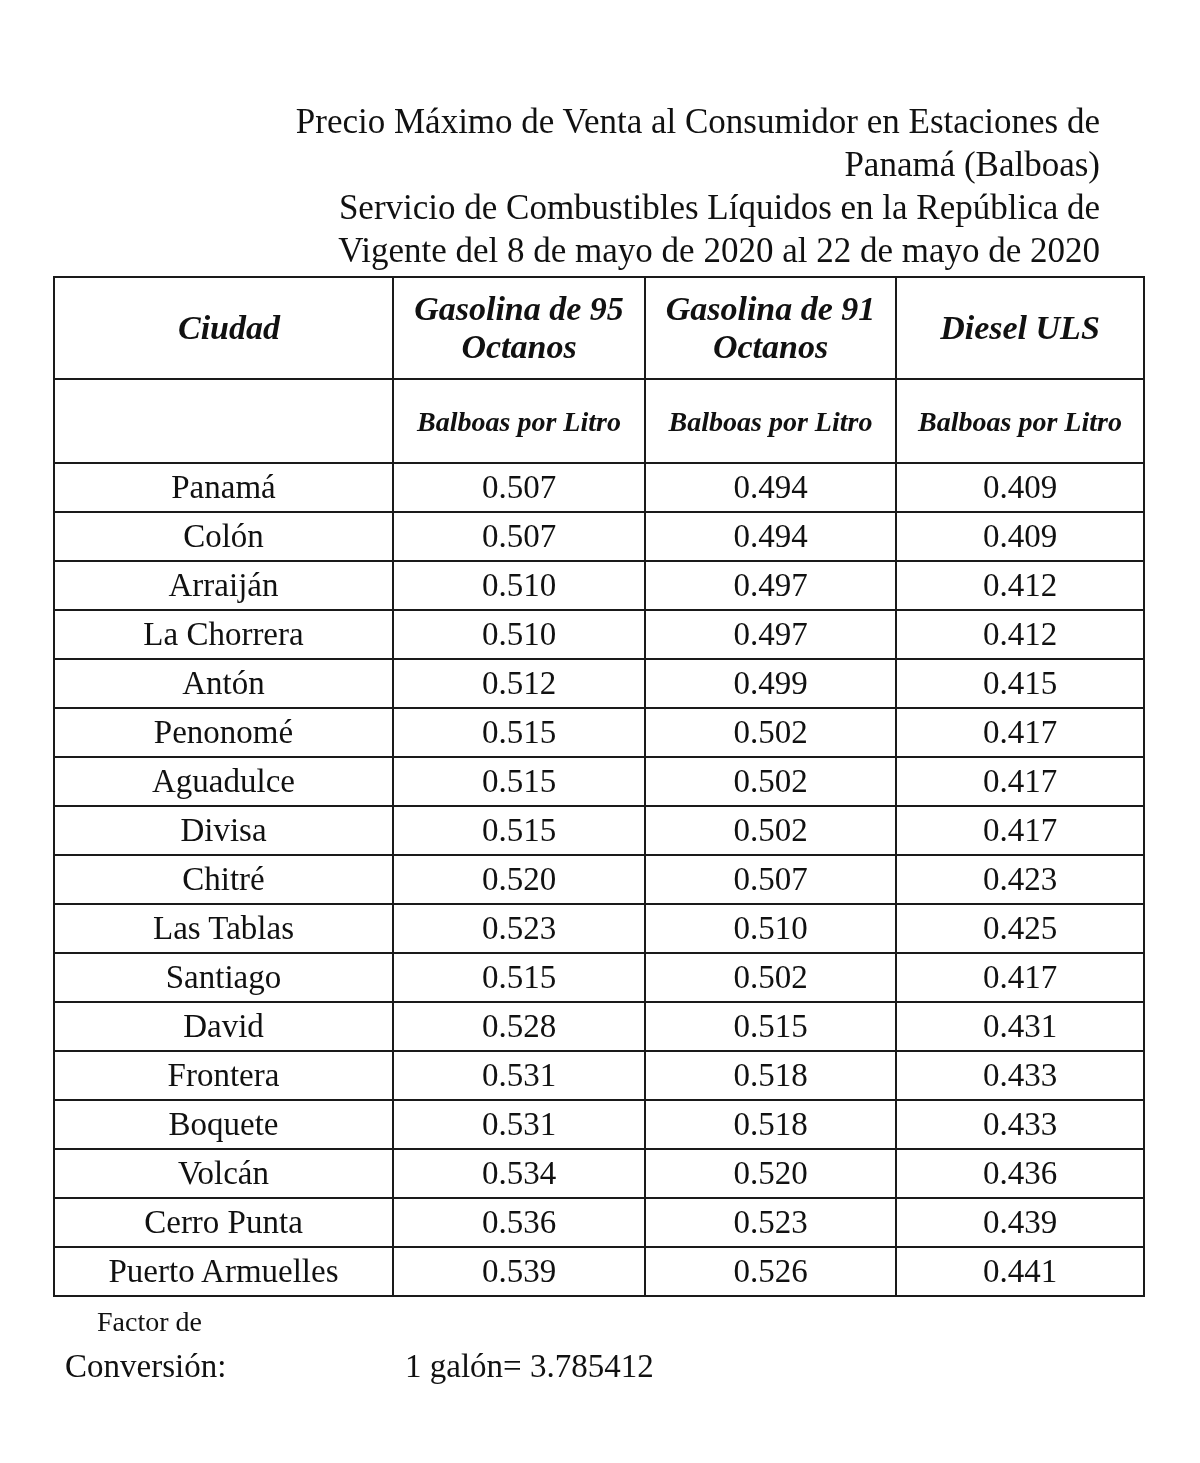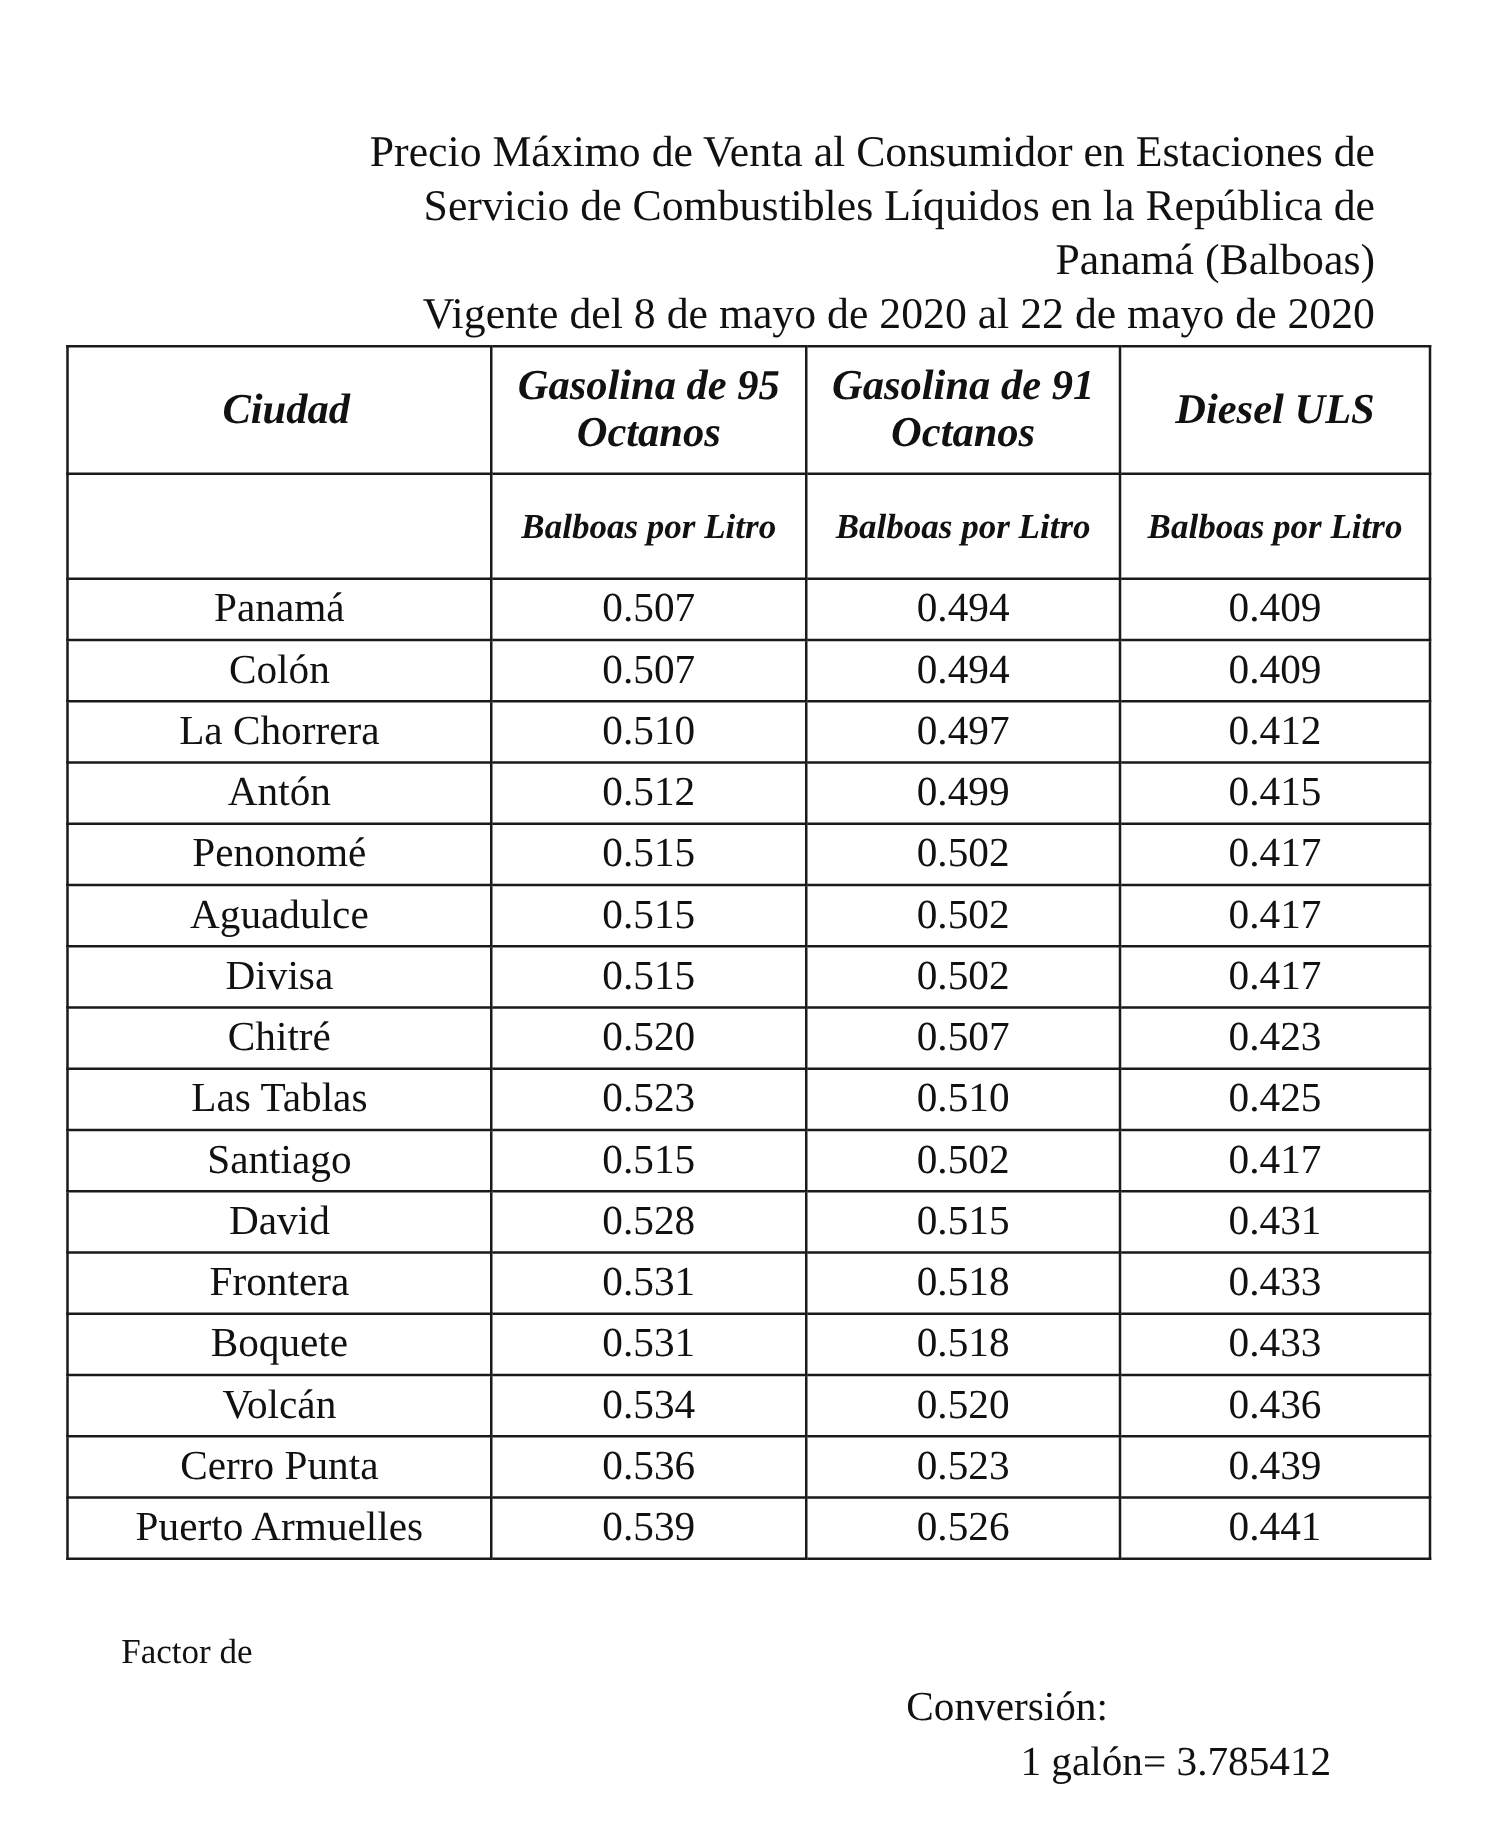--- a/index.html
+++ b/index.html
@@ -100,22 +100,21 @@
 
   
   .footer {
     position: absolute;
     left: 65px;
     top: 1300px;
     width: 1000px;
   }
   .footer-row {
     display: flex;
-    align-items: flex-end;
-    flex-direction: column;
+    align-items: center;
   }
   .footer-label {
     font-size: 33px;
     line-height: 44px;
     width: 340px;
   }
   .footer-value {
     font-size: 33px;
     line-height: 44px;
     padding-left: 0px;
@@ -126,22 +125,22 @@
     margin-left: 32px;
   }
 </style>
 </head>
 <body>
 
 <div class="page">
 
   <div class="title-block">
     <div class="title-line">Precio Máximo de Venta al Consumidor en Estaciones de</div>
+    <div class="title-line">Panamá (Balboas)</div>
     <div class="title-line">Servicio de Combustibles Líquidos en la República de</div>
-    <div class="title-line">Panamá (Balboas)</div>
     <div class="subtitle-line">Vigente del 8 de mayo de 2020 al 22 de mayo de 2020</div>
   </div>
 
   <table class="price-table">
     <colgroup>
       <col class="c-city">
       <col class="c-g95">
       <col class="c-g91">
       <col class="c-diesel">
     </colgroup>
@@ -166,20 +165,26 @@
           <td class="cell-num">0.494</td>
           <td class="cell-num">0.409</td>
         </tr>
         <tr class="data-row">
           <td class="cell-city">Colón</td>
           <td class="cell-num">0.507</td>
           <td class="cell-num">0.494</td>
           <td class="cell-num">0.409</td>
         </tr>
         <tr class="data-row">
+          <td class="cell-city">Arraiján</td>
+          <td class="cell-num">0.510</td>
+          <td class="cell-num">0.497</td>
+          <td class="cell-num">0.412</td>
+        </tr>
+        <tr class="data-row">
           <td class="cell-city">La Chorrera</td>
           <td class="cell-num">0.510</td>
           <td class="cell-num">0.497</td>
           <td class="cell-num">0.412</td>
         </tr>
         <tr class="data-row">
           <td class="cell-city">Antón</td>
           <td class="cell-num">0.512</td>
           <td class="cell-num">0.499</td>
           <td class="cell-num">0.415</td>

